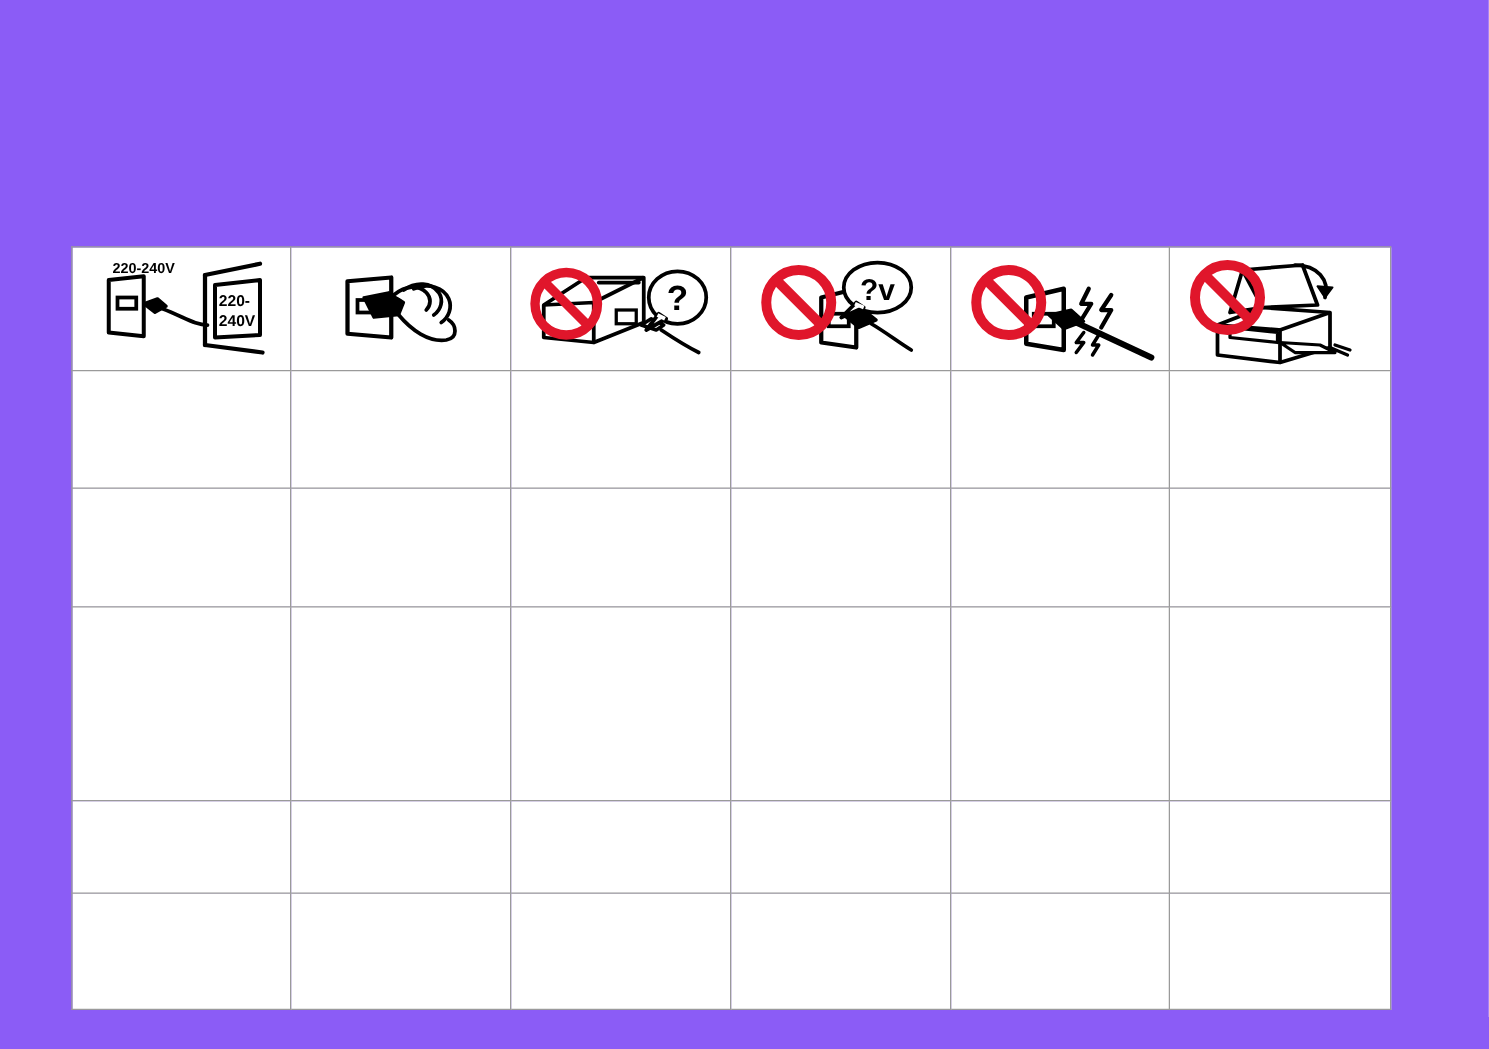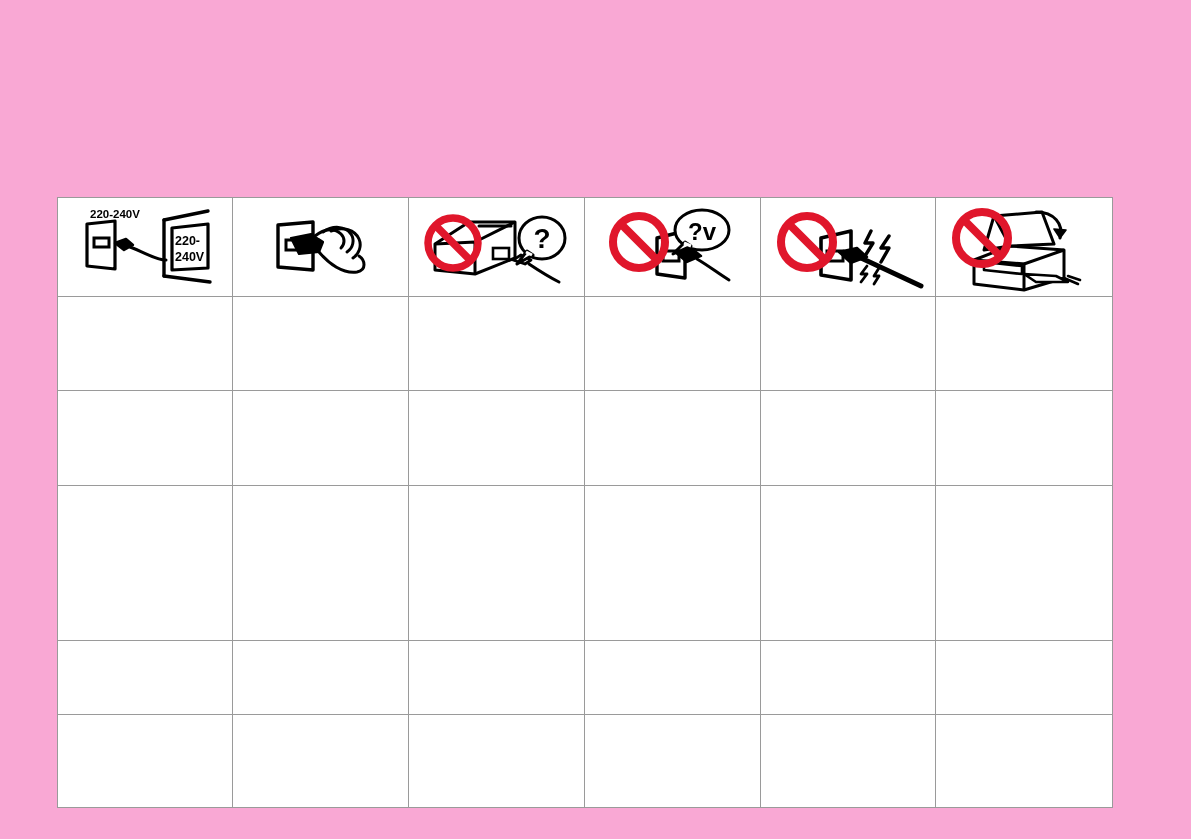--- a/index.html
+++ b/index.html
@@ -13,21 +13,21 @@
     position: relative;
     font-family: "Liberation Sans", sans-serif;
     overflow: hidden;
   }
 
   #page {
     position: absolute;
     left: 0; top: 0;
     width: 1191px;
     height: 839px;
-    background: #f9a8d4;
+    background: #8b5cf6;
   }
 
   
   #safety-table {
     position: absolute;
     left: 57px;
     top: 197px;
     width: 1055px;
     height: 611px;
     border-collapse: collapse;

